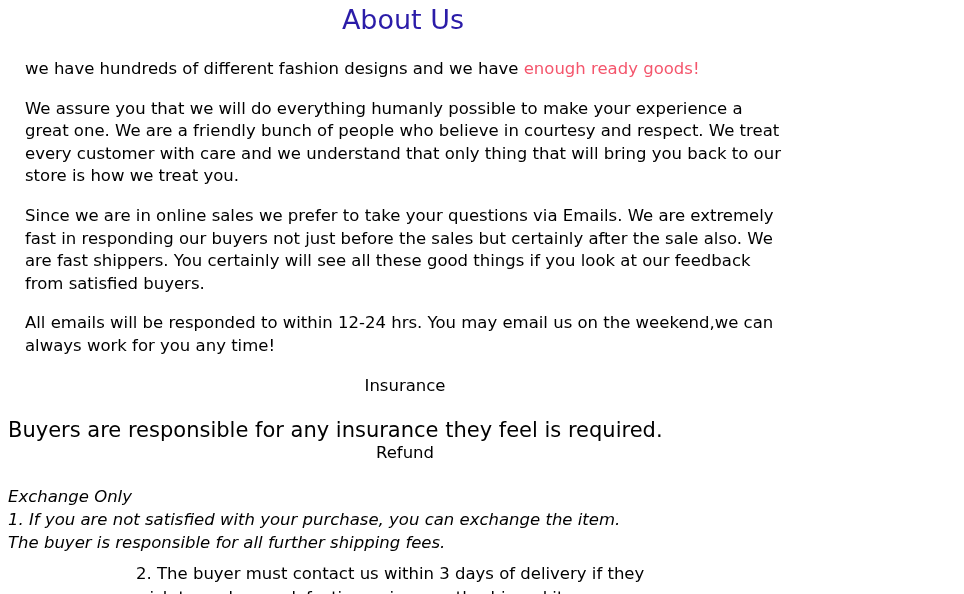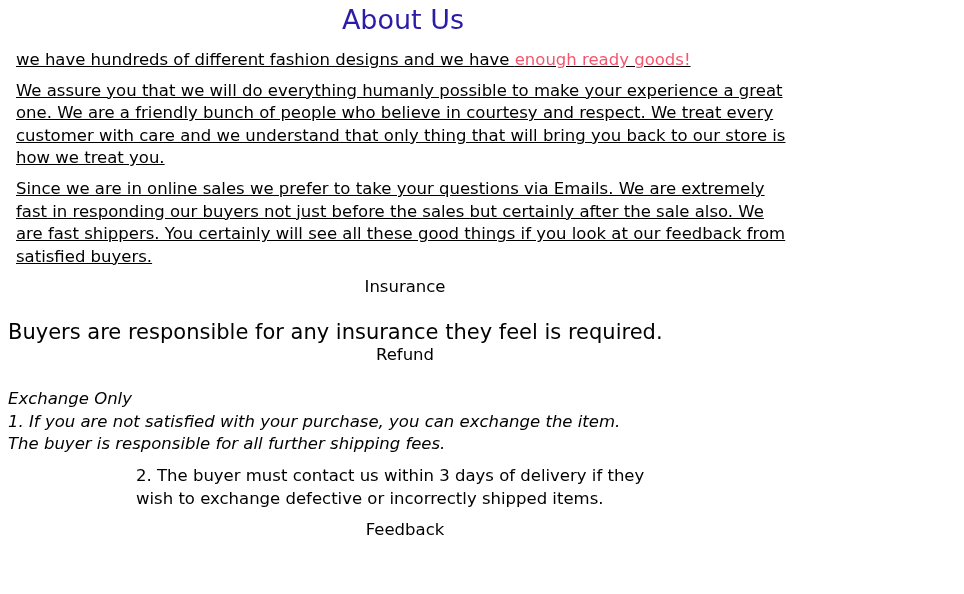--- a/index.html
+++ b/index.html
@@ -29,22 +29,21 @@
     margin: 0;
     padding: 4px 0 6px 0;
     line-height: 1.15;
   }
   .body-text {
     font-size: 16.5px;
     line-height: 22.6px;
     padding: 0 4px 0 8px;
   }
   .para {
-    margin: 8px;
-    text-decoration: underline;
+    margin: 17px;
   }
   .highlight-red {
     color: #f4556c;
   }
   .section-head {
     text-align: center;
     font-size: 16.5px;
     line-height: 22.6px;
     margin: 0;
   }
@@ -86,20 +85,21 @@
 
   <div class="body-text">
 
     <p class="para"><span>we have hundreds of different fashion designs and we have </span><span class="highlight-red">enough ready goods!</span></p>
 
     <p class="para">We assure you that we will do everything humanly possible to make your experience a great one. We are a friendly bunch of people who believe in courtesy and respect. We treat every customer with care and we understand that only thing that will bring you back to our store is how we treat you.</p>
 
     <p class="para">Since we are in online sales we prefer to take your questions via Emails. We are extremely fast in responding our buyers not just before the sales but certainly after the sale also. We are fast shippers. You certainly will see all these good things if you look at our feedback from satisfied buyers.</p>
 
 
+    <p class="para">All emails will be responded to within 12-24 hrs. You may email us on the weekend,we can always work for you any time!</p>
 
     <p class="section-head">Insurance</p>
 
     <div class="spacer"></div>
 
     <p class="insurance-line">Buyers are responsible for any insurance they feel is required.</p>
 
     <p class="section-head">Refund</p>
 
     <div class="spacer"></div>

